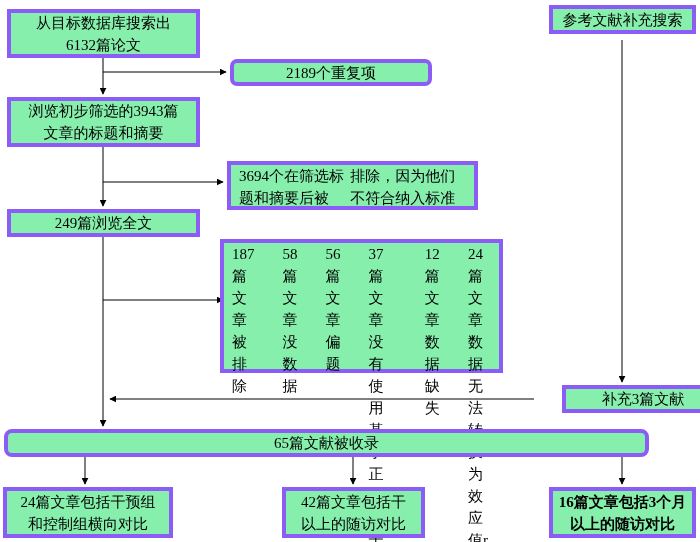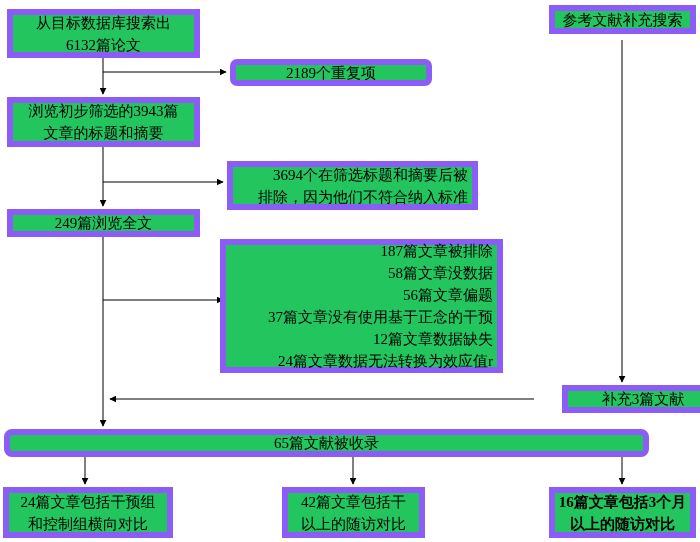--- a/index.html
+++ b/index.html
@@ -19,35 +19,35 @@
     overflow: hidden;
   }
   .arrows {
     position: absolute;
     left: 0;
     top: 0;
   }
   .box {
     position: absolute;
     box-sizing: border-box;
-    border: 6px solid #8b5cf6;
-    background: #22c55e;
+    border: 4px solid #8b5cf6;
+    background: #86efac;
   }
   .box.center {
     display: flex;
     flex-direction: column;
     align-items: center;
     justify-content: center;
     text-align: center;
   }
   .box.leftalign {
     display: flex;
-    flex-direction: column;
+    flex-direction: row;
     justify-content: center;
-    text-align: right;
+    text-align: left;
     padding-left: 8px;
     padding-right: 4px;
   }
   .indent {
     padding-left: 28px;
   }
 </style>
 </head>
 <body>
 

